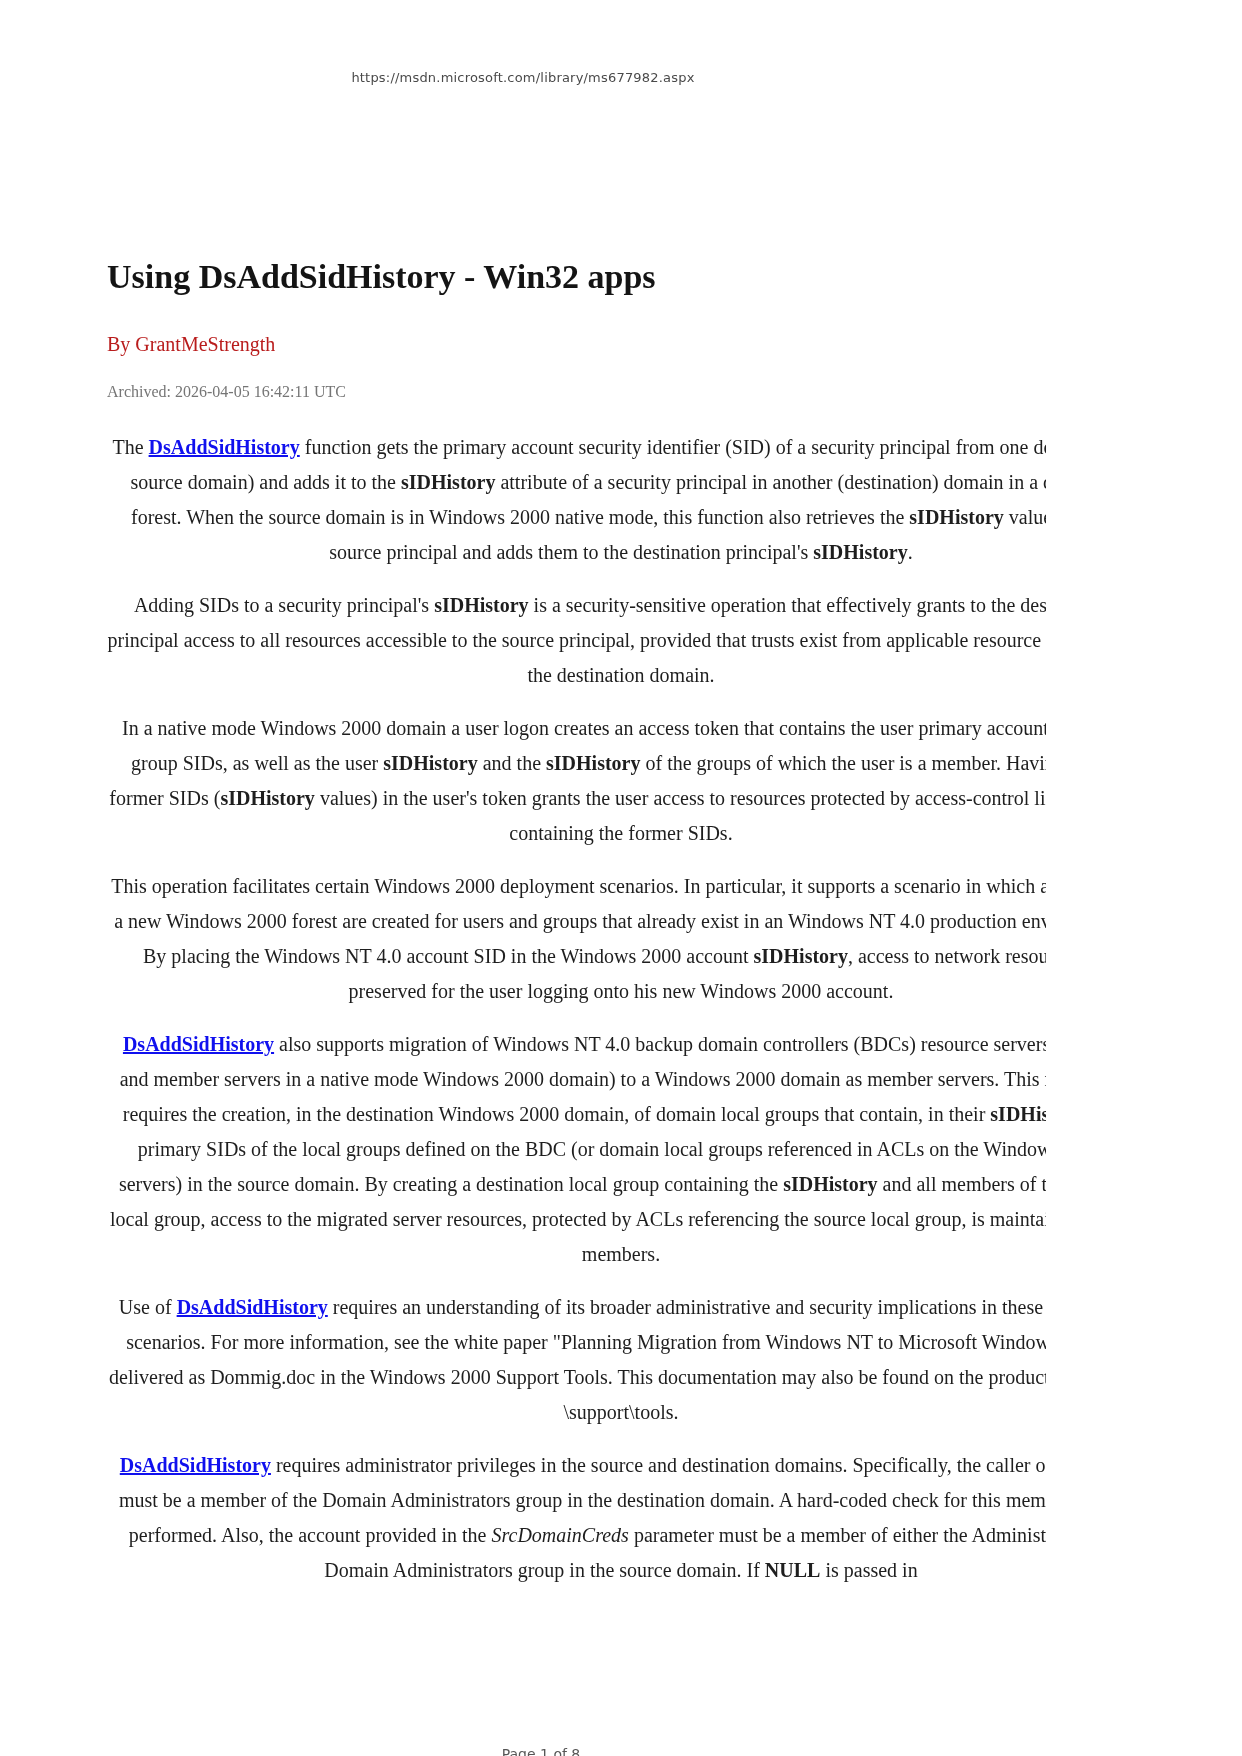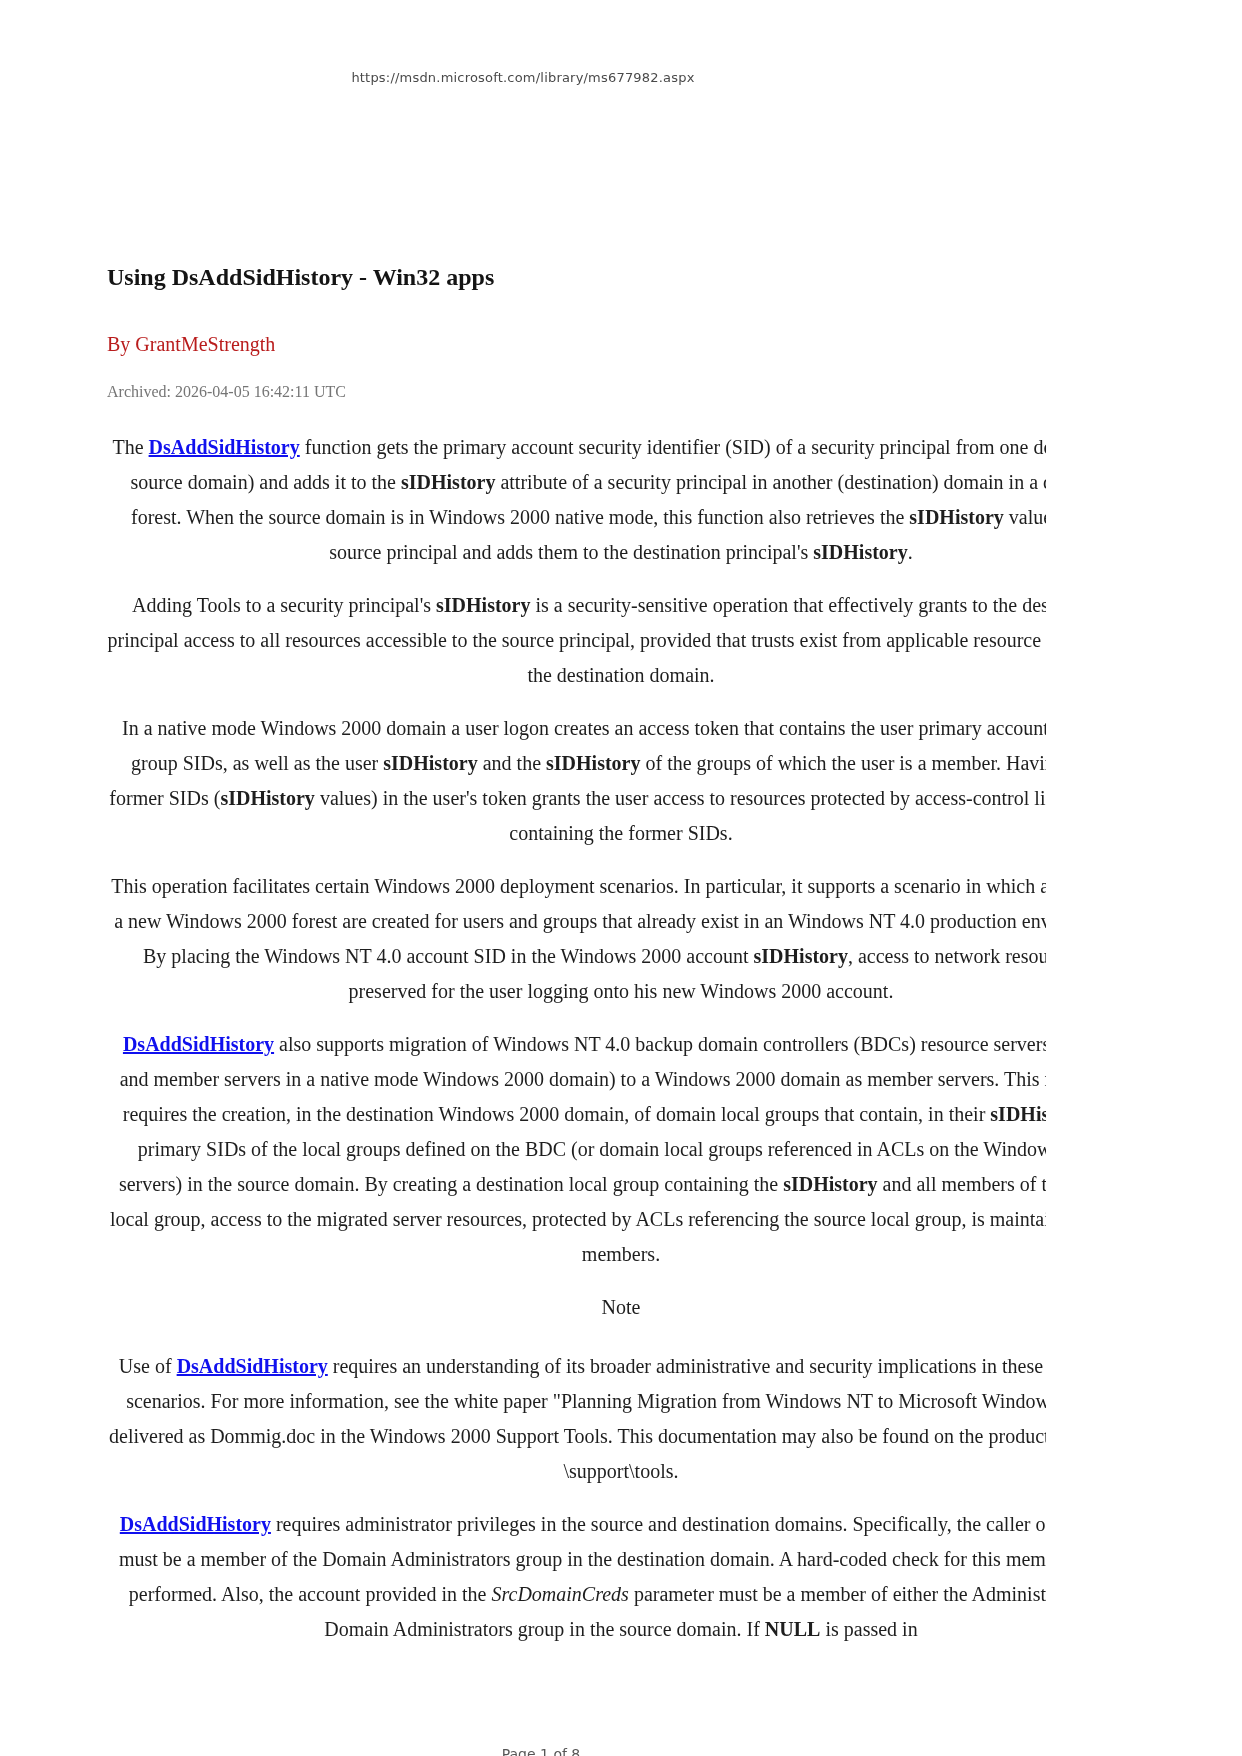--- a/index.html
+++ b/index.html
@@ -25,21 +25,21 @@
     letter-spacing: 0.2px;
   }
   .content {
     position: absolute;
     top: 0;
     left: 107px;
     width: 1028px;
   }
   h1.title {
     margin-top: 212px;
-    font-size: 24px;
+    font-size: 34px;
     line-height: 42px;
     font-weight: bold;
     color: #141414;
     font-family: "Liberation Serif", serif;
   }
   .byline {
     margin-top: 34px;
     font-size: 20px;
     line-height: 24px;
     color: #b91c1c;
@@ -90,25 +90,24 @@
 
   <div class="content">
     <h1 class="title">Using DsAddSidHistory - Win32 apps</h1>
 
     <div class="byline">By GrantMeStrength</div>
 
     <div class="archived">Archived: 2026-04-05 16:42:11 UTC</div>
 
     <div id="paragraphs">
         <p class="para"><span>The </span><a class="doc-link" style="color: rgb(16, 16, 238);">DsAddSidHistory</a><span> function gets the primary account security identifier (SID) of a security principal from one domain (the source domain) and adds it to the </span><span class="b">sIDHistory</span><span> attribute of a security principal in another (destination) domain in a different forest. When the source domain is in Windows 2000 native mode, this function also retrieves the </span><span class="b">sIDHistory</span><span> values of the source principal and adds them to the destination principal's </span><span class="b">sIDHistory</span><span>.</span></p>
-        <p class="para"><span>Adding Tools to a security principal's </span><span class="b">sIDHistory</span><span> is a security-sensitive operation that effectively grants to the destination principal access to all resources accessible to the source principal, provided that trusts exist from applicable resource domains to the destination domain.</span></p>
+        <p class="para"><span>Adding SIDs to a security principal's </span><span class="b">sIDHistory</span><span> is a security-sensitive operation that effectively grants to the destination principal access to all resources accessible to the source principal, provided that trusts exist from applicable resource domains to the destination domain.</span></p>
         <p class="para"><span>In a native mode Windows 2000 domain a user logon creates an access token that contains the user primary account SID and group SIDs, as well as the user </span><span class="b">sIDHistory</span><span> and the </span><span class="b">sIDHistory</span><span> of the groups of which the user is a member. Having these former SIDs (</span><span class="b">sIDHistory</span><span> values) in the user's token grants the user access to resources protected by access-control lists (ACLs) containing the former SIDs.</span></p>
         <p class="para"><span>This operation facilitates certain Windows 2000 deployment scenarios. In particular, it supports a scenario in which accounts in a new Windows 2000 forest are created for users and groups that already exist in an Windows NT 4.0 production environment. By placing the Windows NT 4.0 account SID in the Windows 2000 account </span><span class="b">sIDHistory</span><span>, access to network resources is preserved for the user logging onto his new Windows 2000 account.</span></p>
         <p class="para"><a class="doc-link" style="color: rgb(16, 16, 238);">DsAddSidHistory</a><span> also supports migration of Windows NT 4.0 backup domain controllers (BDCs) resource servers (or DCs and member servers in a native mode Windows 2000 domain) to a Windows 2000 domain as member servers. This migration requires the creation, in the destination Windows 2000 domain, of domain local groups that contain, in their </span><span class="b">sIDHistory</span><span>, the primary SIDs of the local groups defined on the BDC (or domain local groups referenced in ACLs on the Windows 2000 servers) in the source domain. By creating a destination local group containing the </span><span class="b">sIDHistory</span><span> and all members of the source local group, access to the migrated server resources, protected by ACLs referencing the source local group, is maintained for all members.</span></p>
-        <p class="para note-para"><span>Note</span></p>
         <p class="para"><span>Use of </span><a class="doc-link" style="color: rgb(16, 16, 238);">DsAddSidHistory</a><span> requires an understanding of its broader administrative and security implications in these and other scenarios. For more information, see the white paper "Planning Migration from Windows NT to Microsoft Windows 2000", delivered as Dommig.doc in the Windows 2000 Support Tools. This documentation may also be found on the product CD under \support\tools.</span></p>
         <p class="para"><a class="doc-link" style="color: rgb(16, 16, 238);">DsAddSidHistory</a><span> requires administrator privileges in the source and destination domains. Specifically, the caller of this API must be a member of the Domain Administrators group in the destination domain. A hard-coded check for this membership is performed. Also, the account provided in the </span><span class="i">SrcDomainCreds</span><span> parameter must be a member of either the Administrators or Domain Administrators group in the source domain. If </span><span class="b">NULL</span><span> is passed in</span></p>
       </div>
   </div>
 
   <div class="print-footer">Page 1 of 8</div>
 
 </div>
 
 </body></html>

